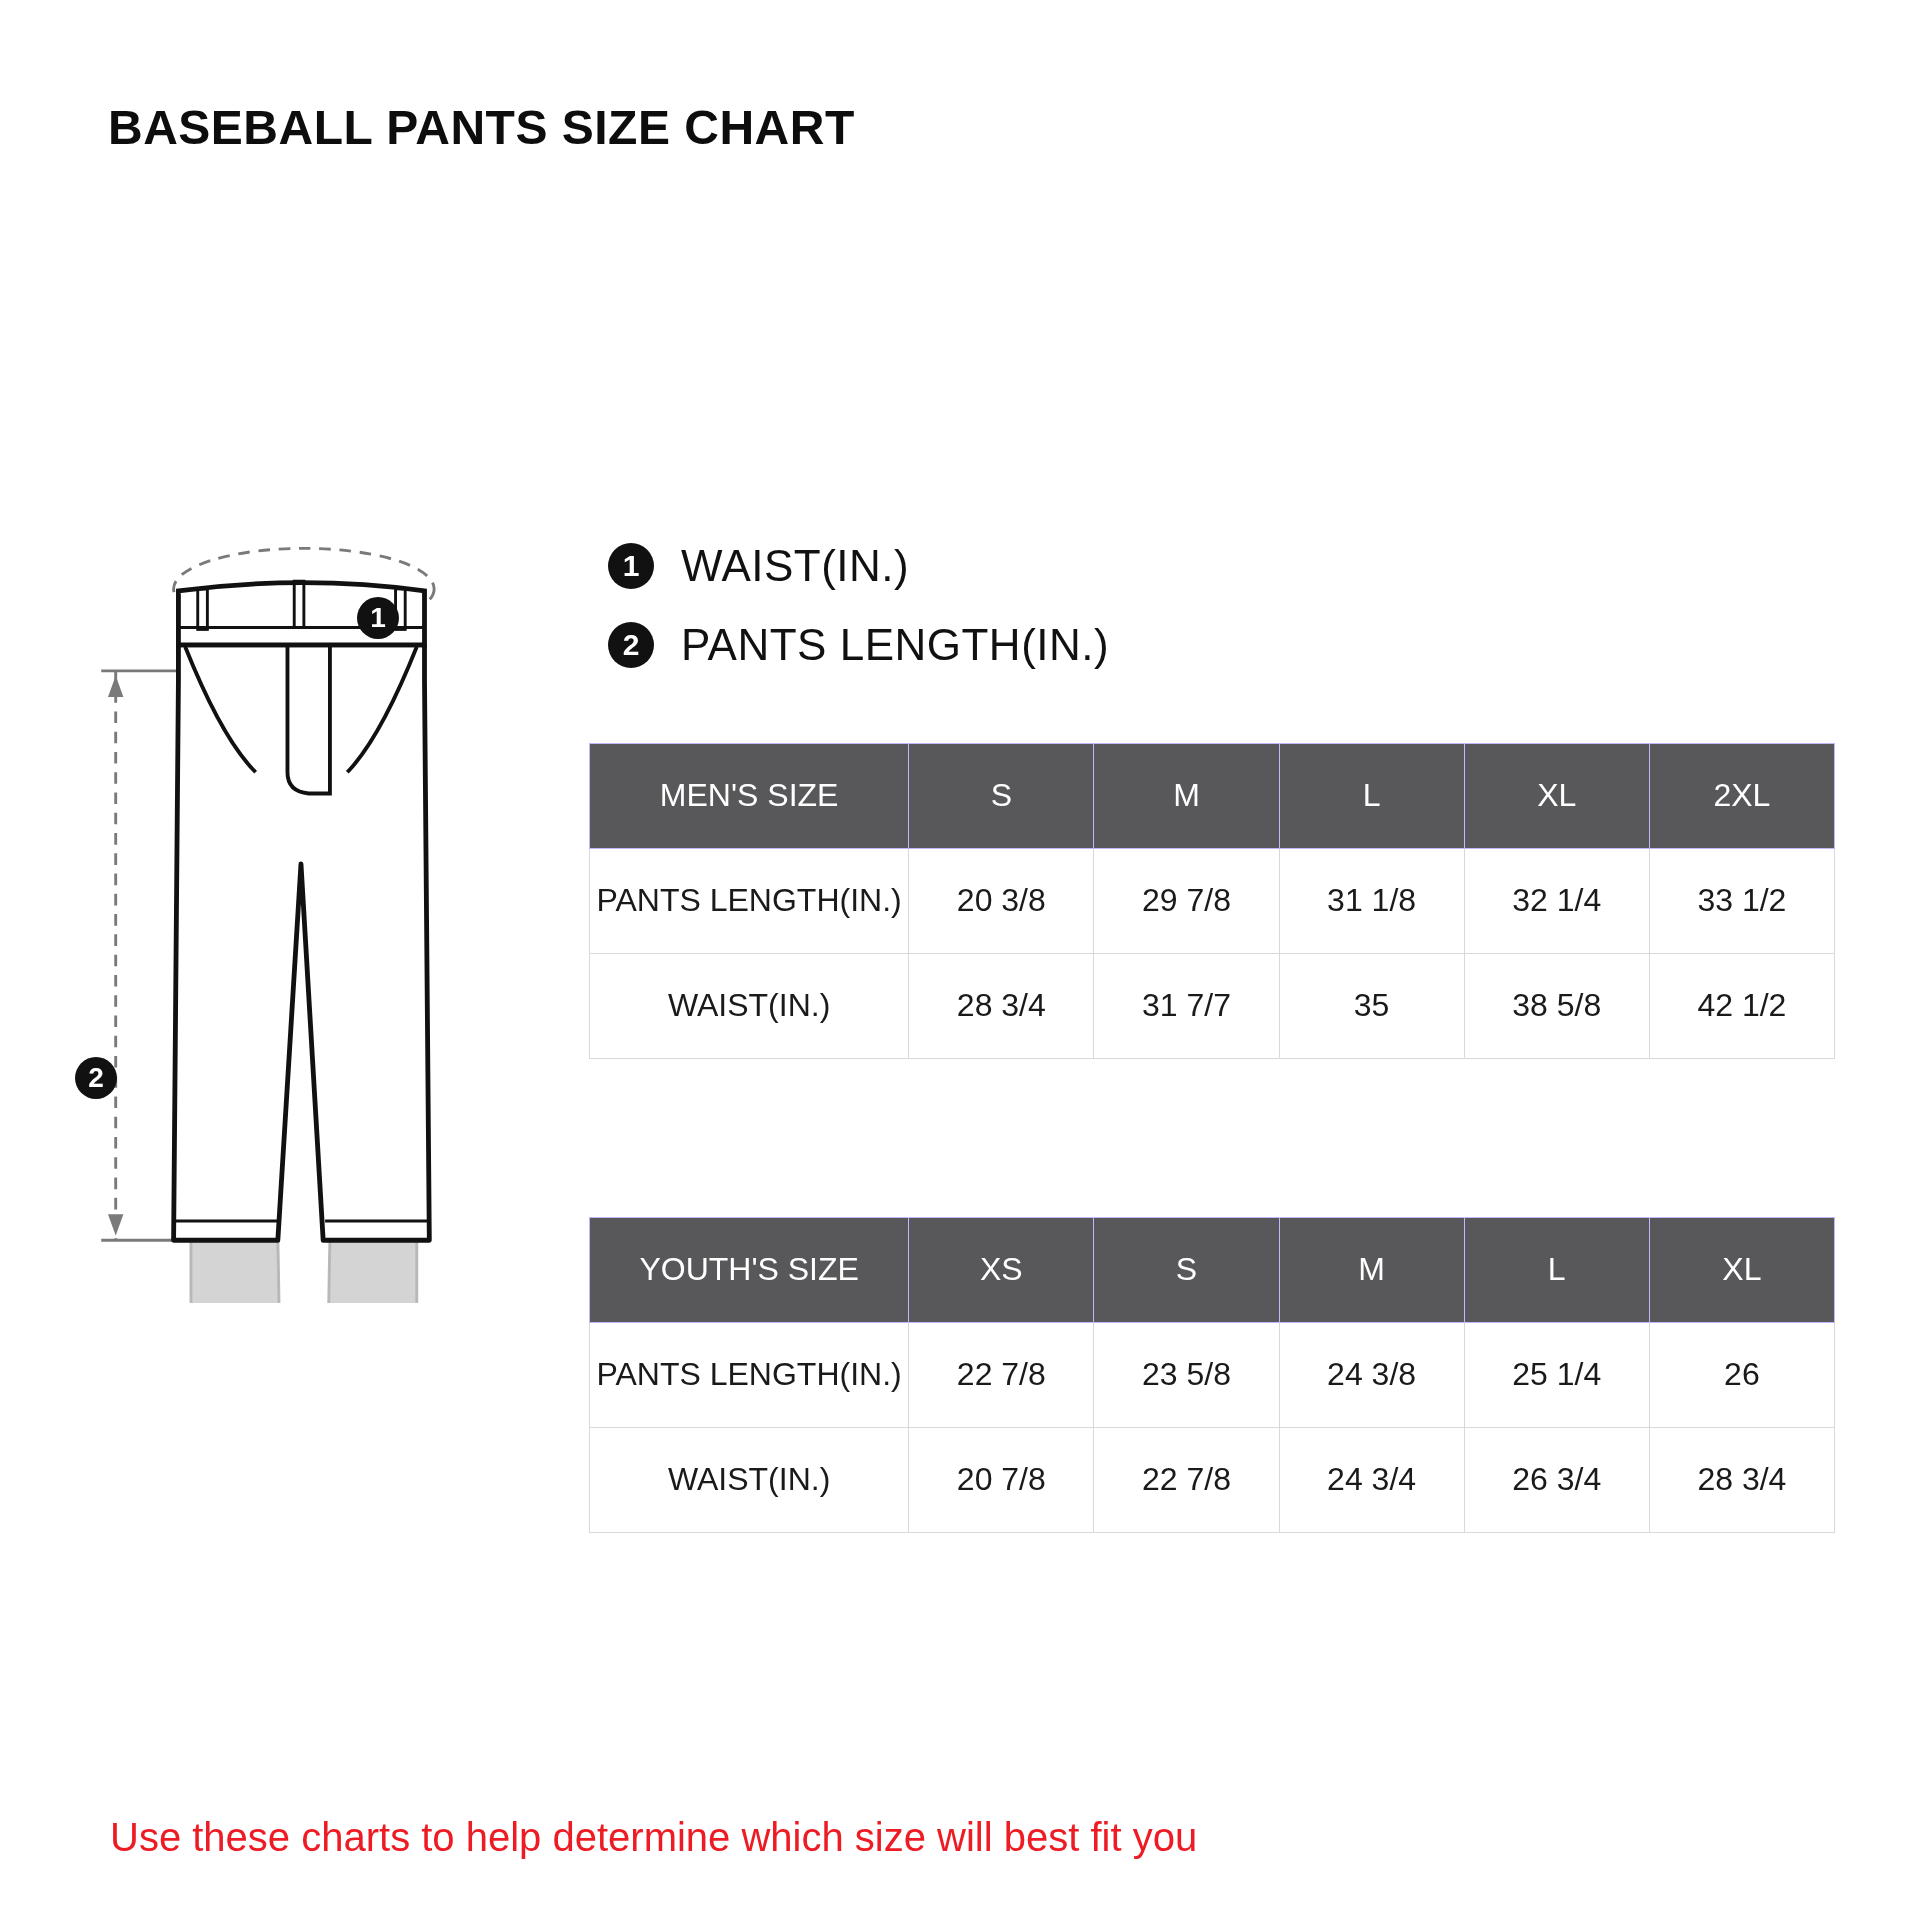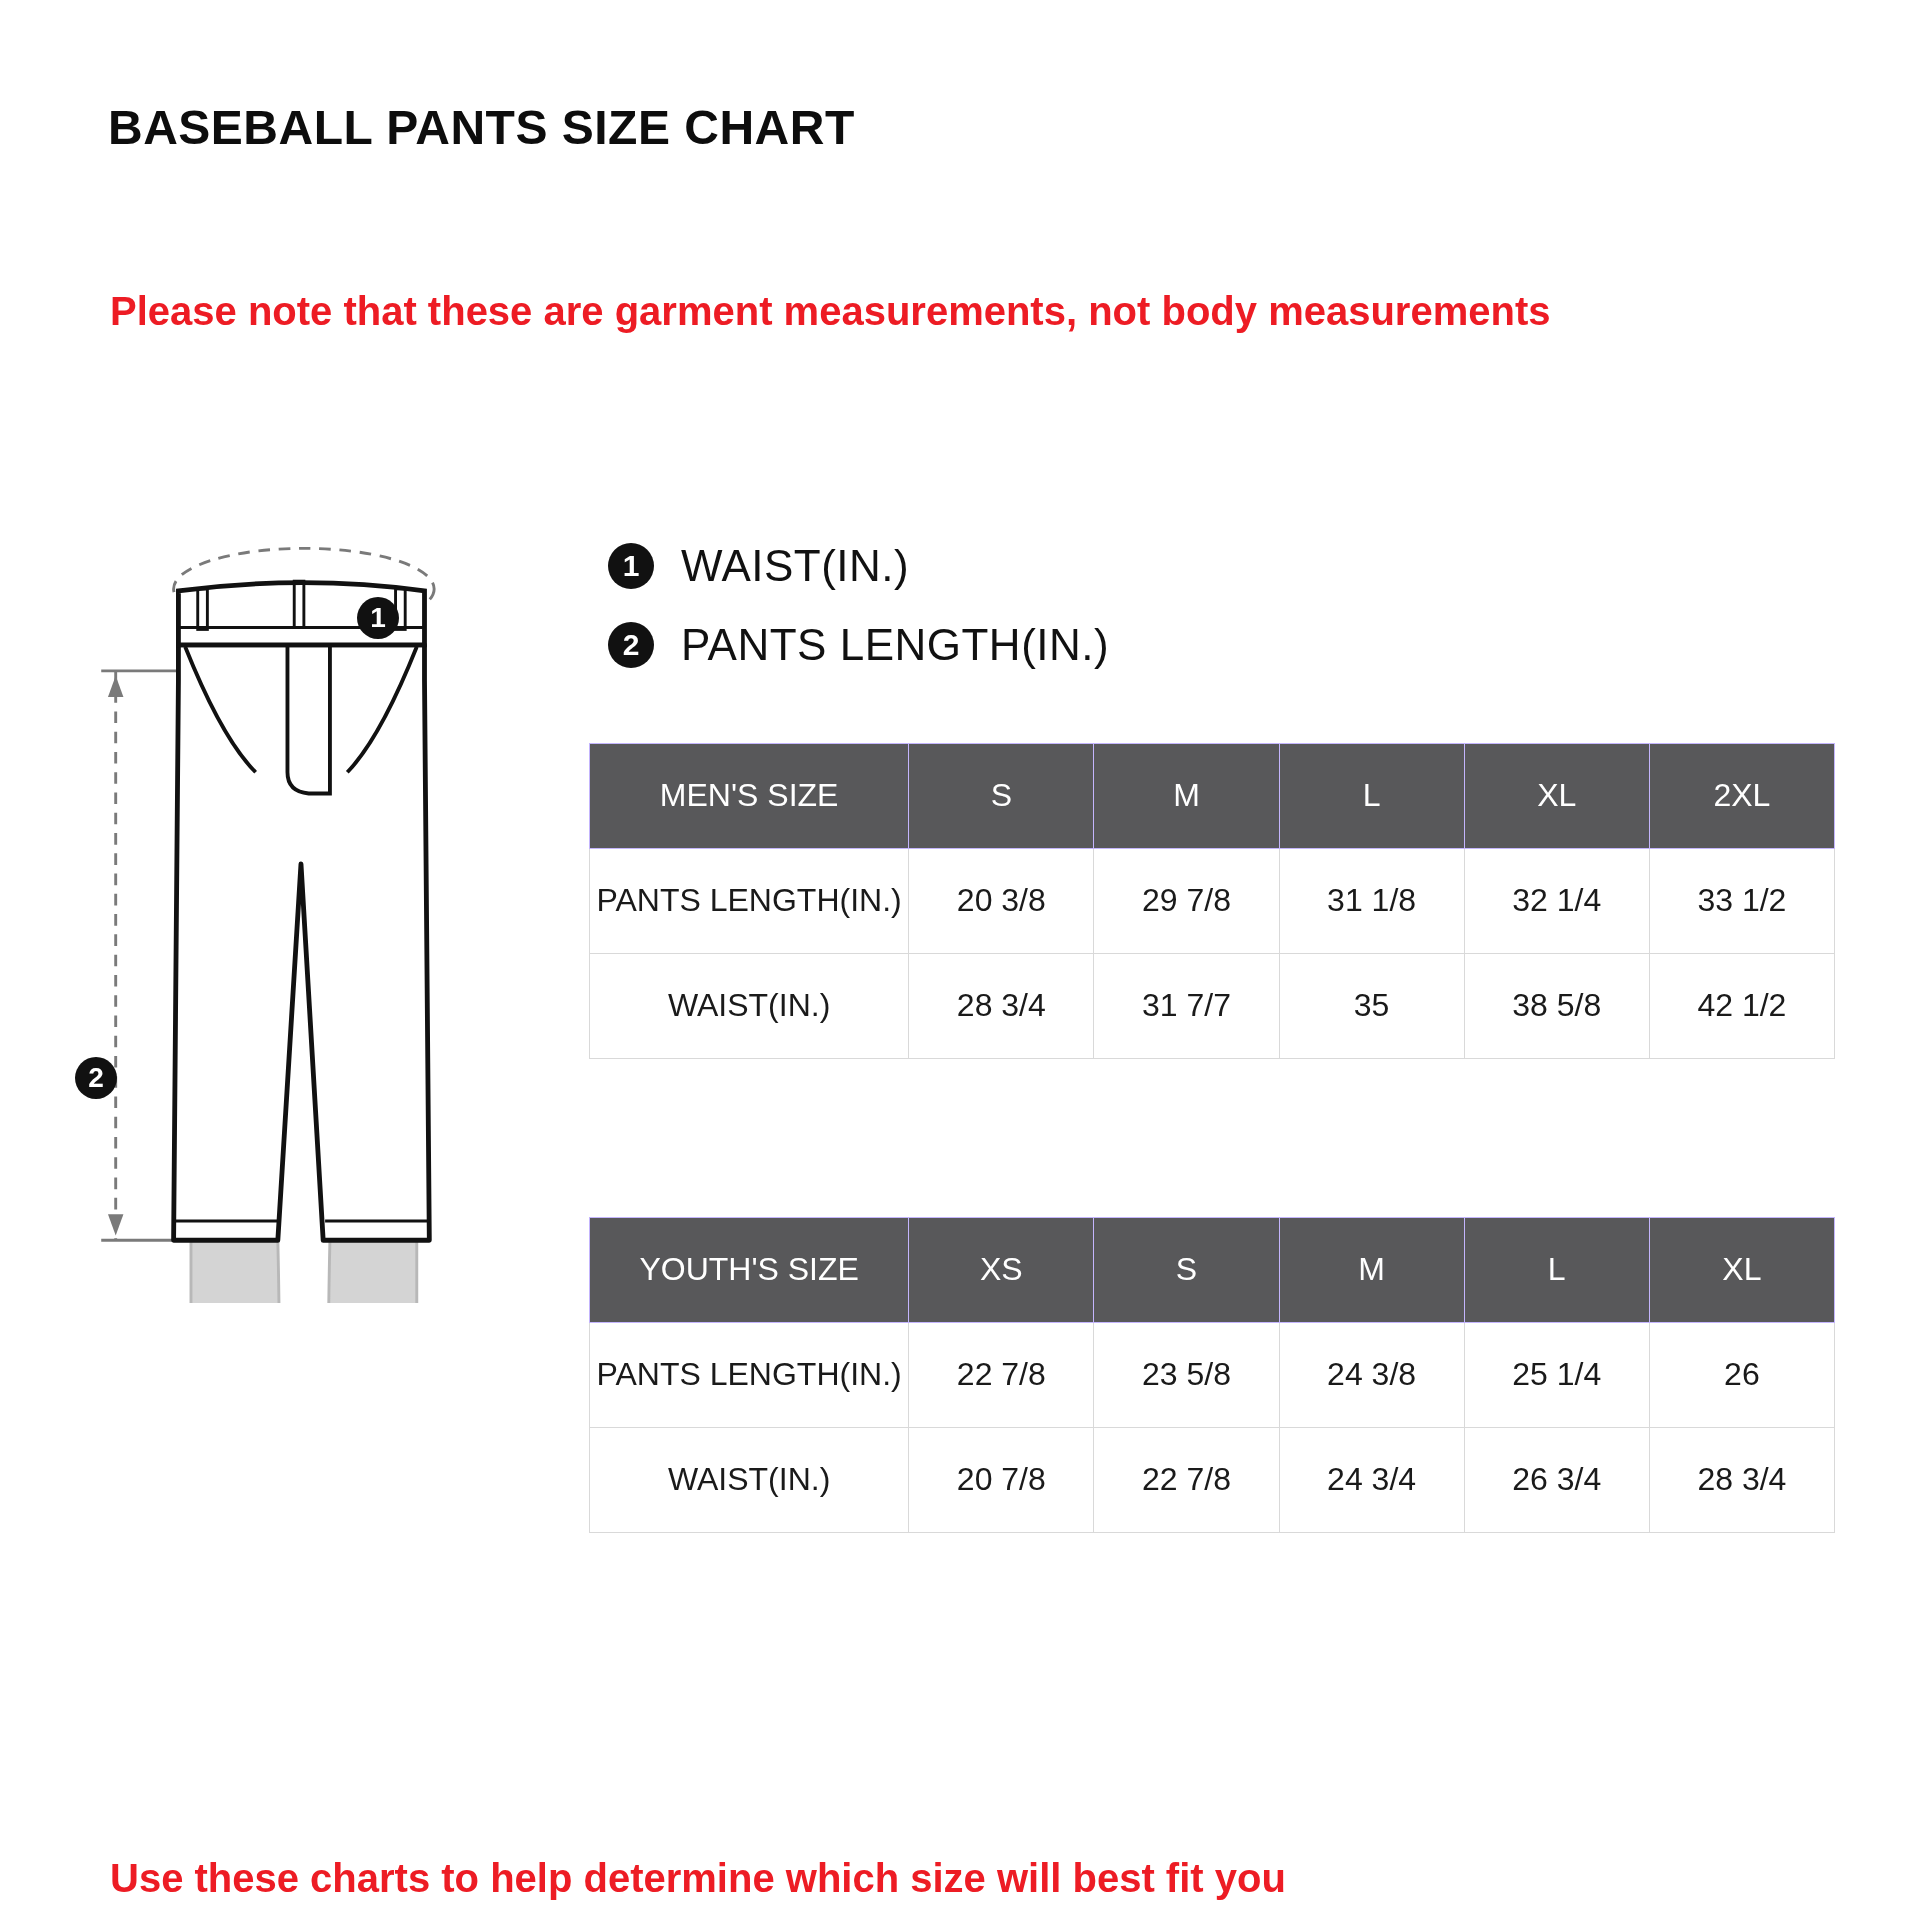--- a/index.html
+++ b/index.html
@@ -41,23 +41,22 @@
     font-weight: bold;
     line-height: 1.28;
     color: #ed1c24;
   }
   .footer-note {
     position: absolute;
     left: 110px;
     top: 1815px;
     width: 1690px;
     font-size: 40px;
-    font-weight: bold;
+    font-weight: normal;
     color: #ed1c24;
-    margin-top: 41px;
   }
 
   
   .legend {
     position: absolute;
     left: 608px;
     top: 541px;
   }
   .legend-row {
     display: flex;
@@ -172,21 +171,20 @@
   }
   .col-first { width: 319px; }
   .col-data  { width: 185px; }
 </style>
 </head>
 <body>
 
 <div class="page">
 
   <div class="title">BASEBALL PANTS SIZE CHART</div>
-  <div class="note">Please note that these are garment measurements, not body measurements</div>
 
   <div class="legend">
     <div class="legend-row">
       <div class="badge">1</div>
       <div class="legend-label">WAIST(IN.)</div>
     </div>
     <div class="legend-row">
       <div class="badge">2</div>
       <div class="legend-label">PANTS LENGTH(IN.)</div>
     </div>

